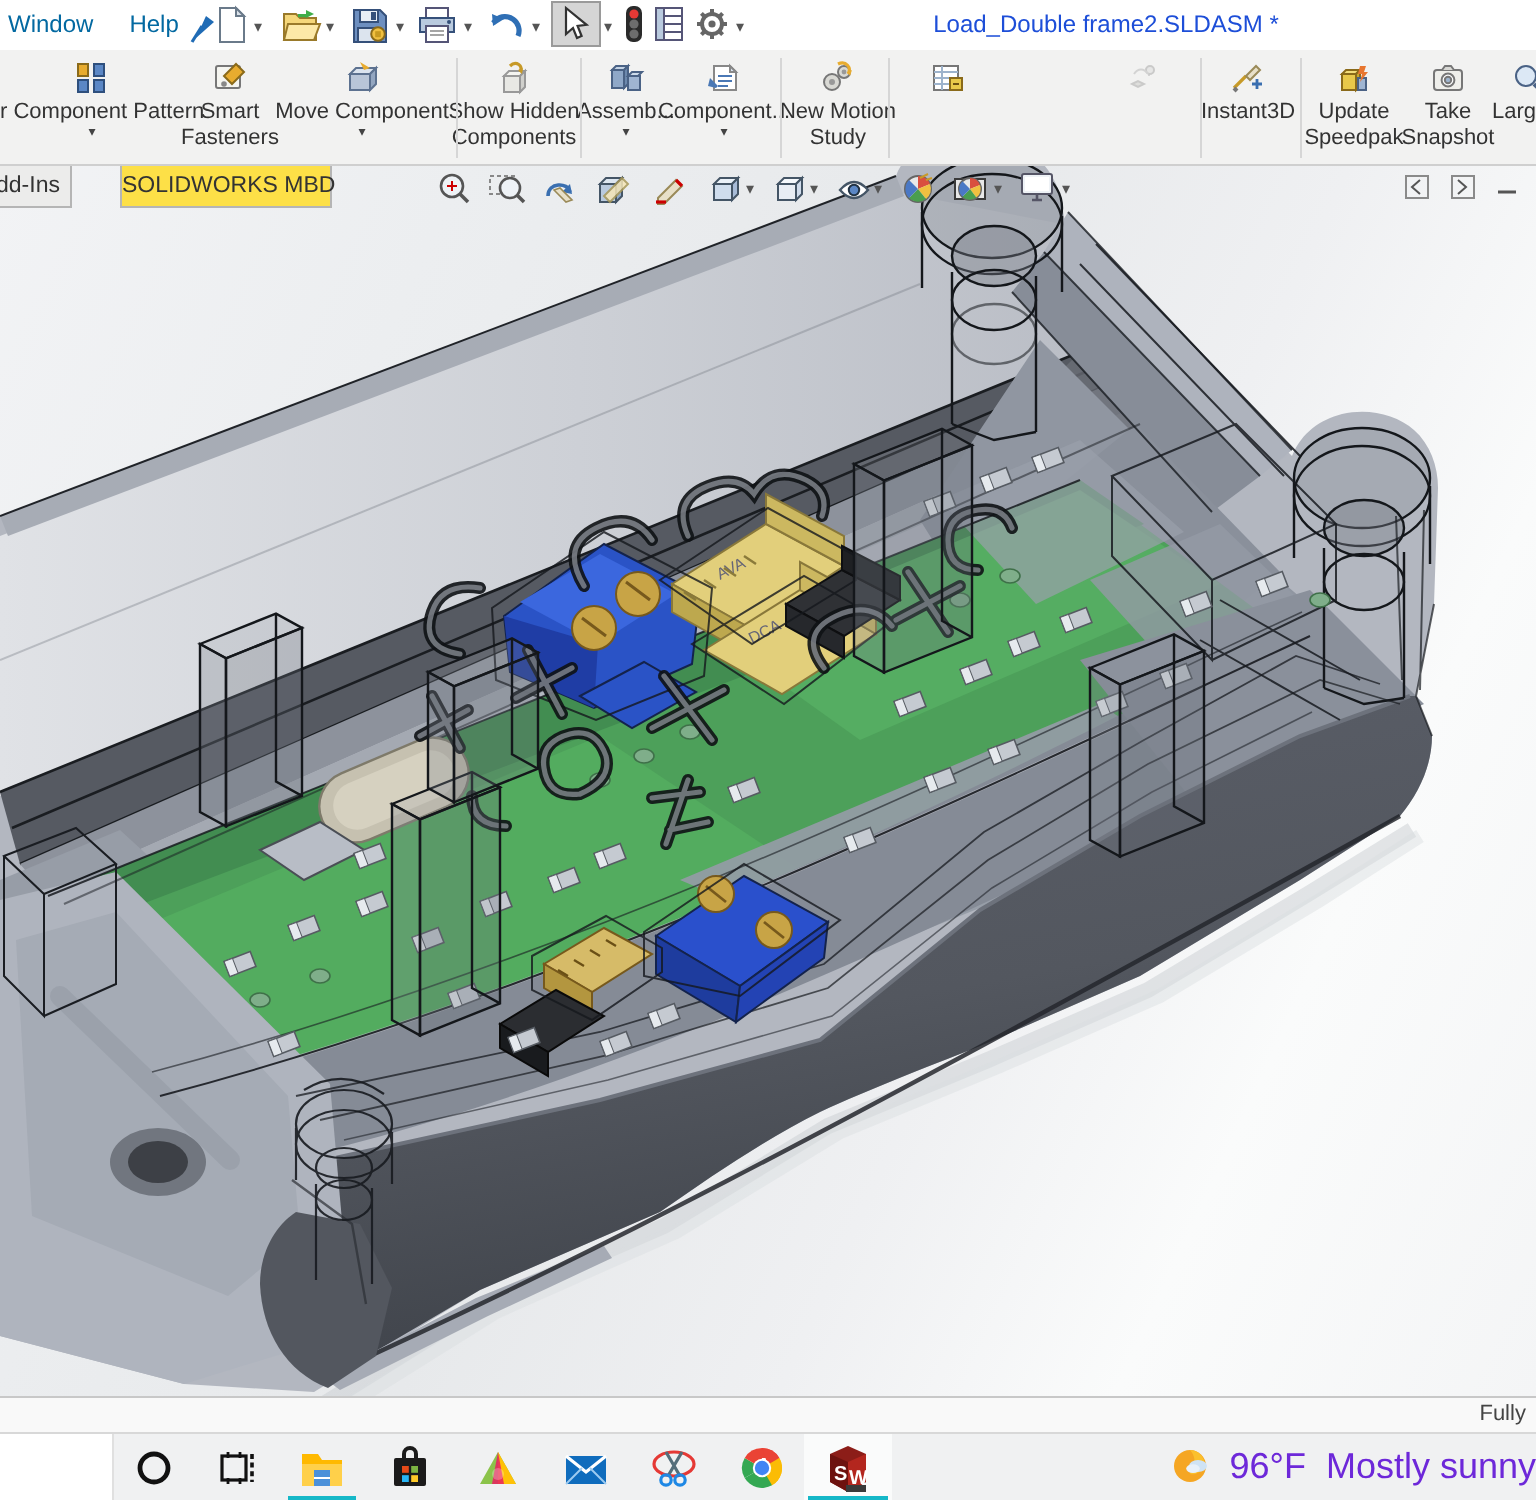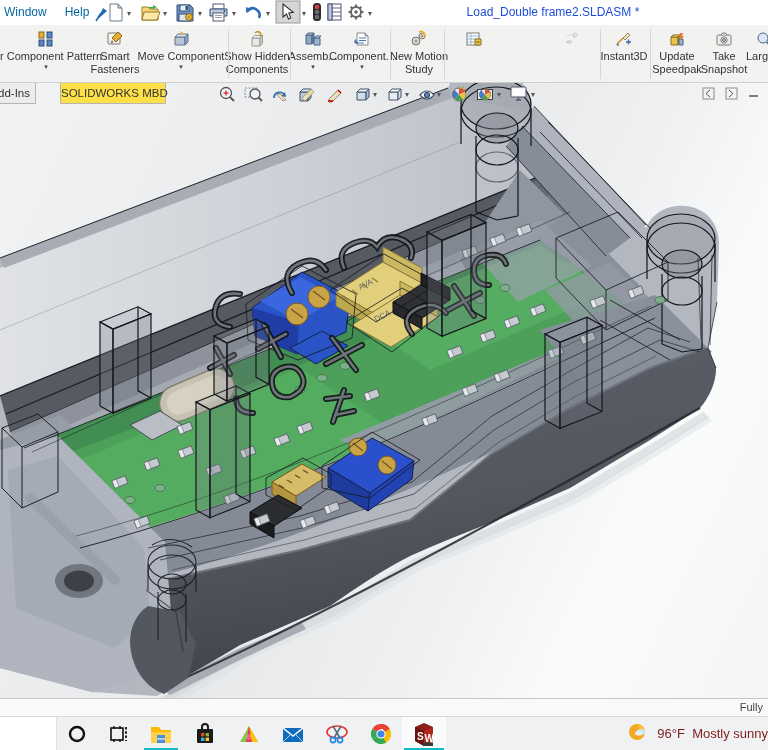--- a/index.html
+++ b/index.html
@@ -31,21 +31,21 @@
 
 
 #statusbar { position:absolute; left:0; top:698px; width:768px; height:18px; background:#f9f9f9; border-top:1px solid #c8c8c8; font-size:11px; color:#444; }
 #statusbar .right { position:absolute; right:2px; top:2px;padding-left:40px; }
 
 
 #taskbar { position:absolute; left:0; top:716px; width:768px; height:34px; background:#f0f1f2; border-top:1px solid #d8d8d8; }
 #search { position:absolute; left:0; top:0; width:57px; height:33px; background:#fff; border-right:1px solid #e0e0e0; }
 .tbi { position:absolute; top:0; width:42px; height:33px; }
 .tbi svg { position:absolute; left:50%; top:50%; transform:translate(-50%,-50%); }
-#weather { position:absolute; right:0; top:0; height:33px; font-size:13px; color:#7f1d1d; line-height:33px; }
+#weather { position:absolute; right:0; top:0; height:33px; font-size:18px; color:#6d28d9; line-height:33px; }
 </style>
 </head>
 <body>
 <div id="app">
 
   <div id="viewport">
     <svg id="model" width="768" height="615" viewBox="0 83 768 615" style="position:absolute;left:0;top:0">
       <path d="M 162,702 L 242,652 L 332,613 L 414,563 L 494,530 L 574,495 L 654,447 L 706,415" stroke="#c9cdd2" stroke-width="8" fill="none" opacity="0.5"></path>
       <path d="M 168,706 L 248,656 L 338,616 L 420,566 L 500,533 L 580,498 L 660,450 L 710,418" stroke="#dadde1" stroke-width="7" fill="none" opacity="0.45"></path>
       <path d="M 0,258 L 448,88 C 451,79 460,72 471,69 C 485,65 501,67 512,74 C 522,80 529,90 531,102 L 533,115 L 646,228 C 651,216 660,210 671,207 C 684,204 698,207 707,215 C 715,222 719,233 719,244 L 717,302 L 708,348 L 716,368 C 716,382 710,396 700,408 L 650,440 L 570,488 L 490,523 C 460,535 436,544 410,556 C 382,570 356,588 330,606 L 240,645 L 157,696 L 92,692 L 0,668 Z" fill="#b3b7c0"></path>

